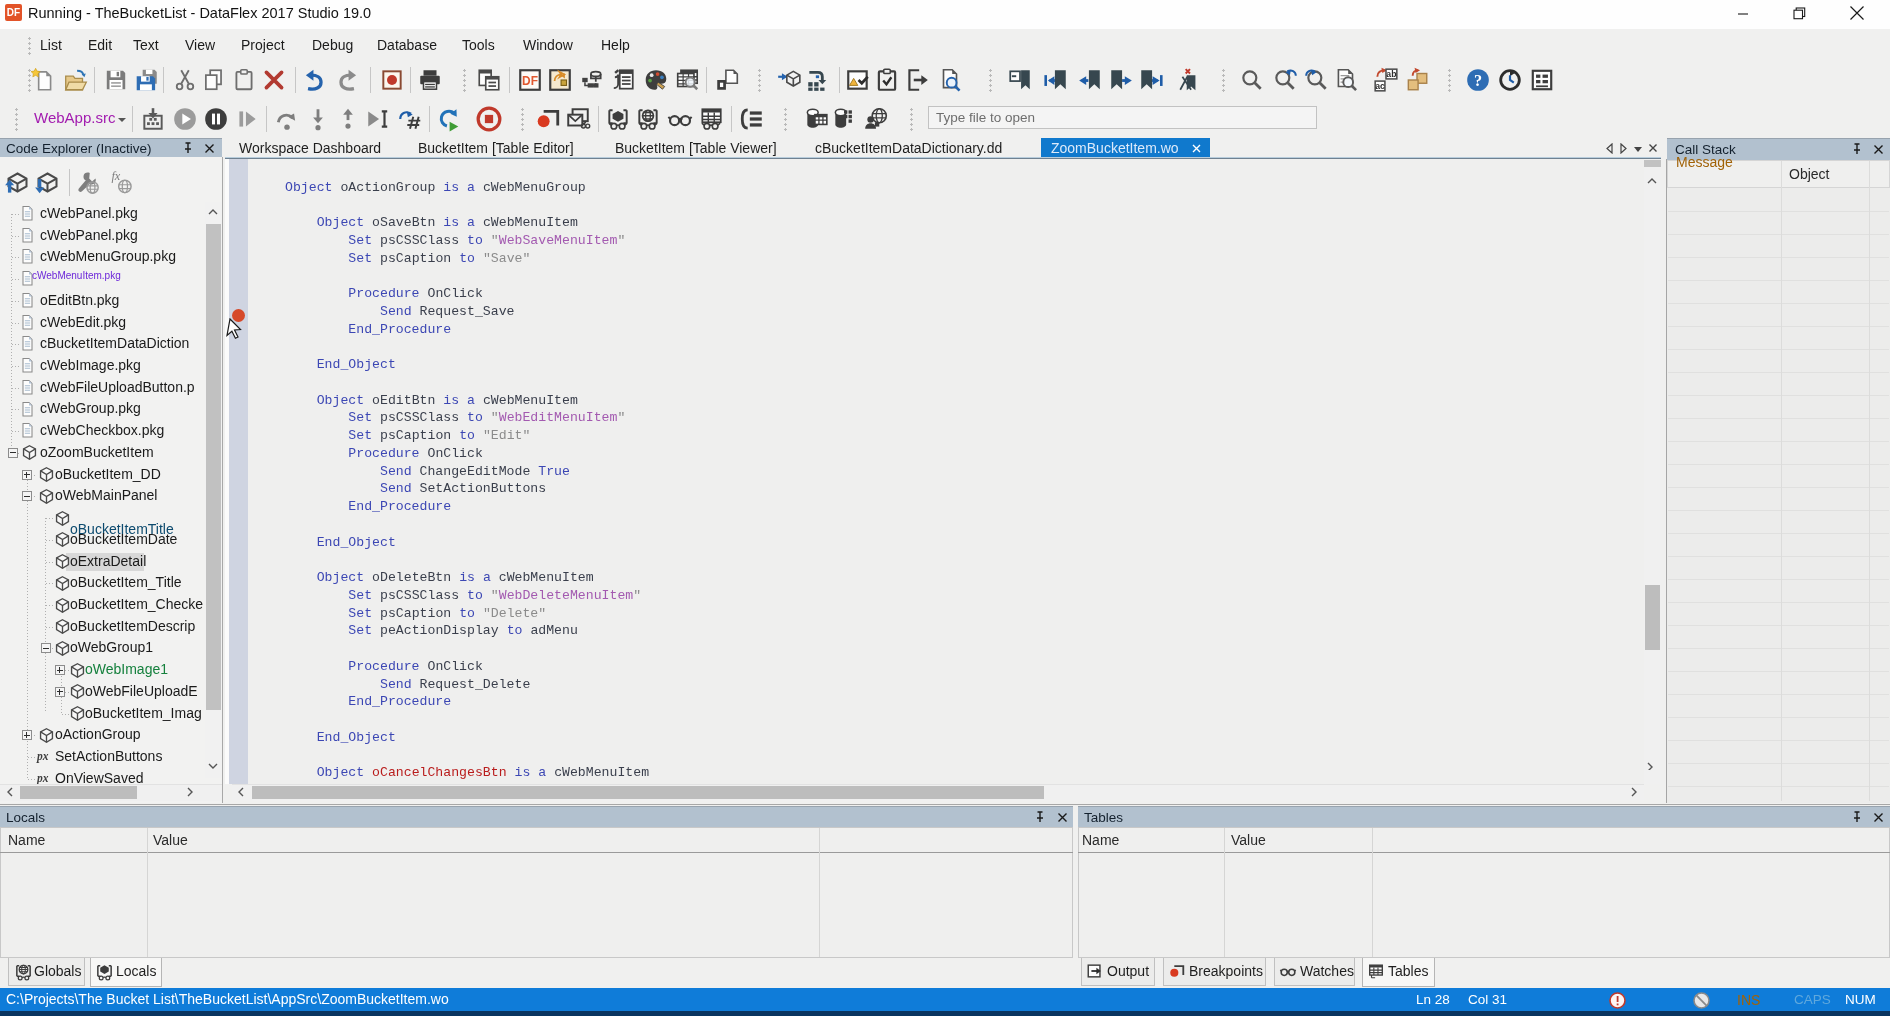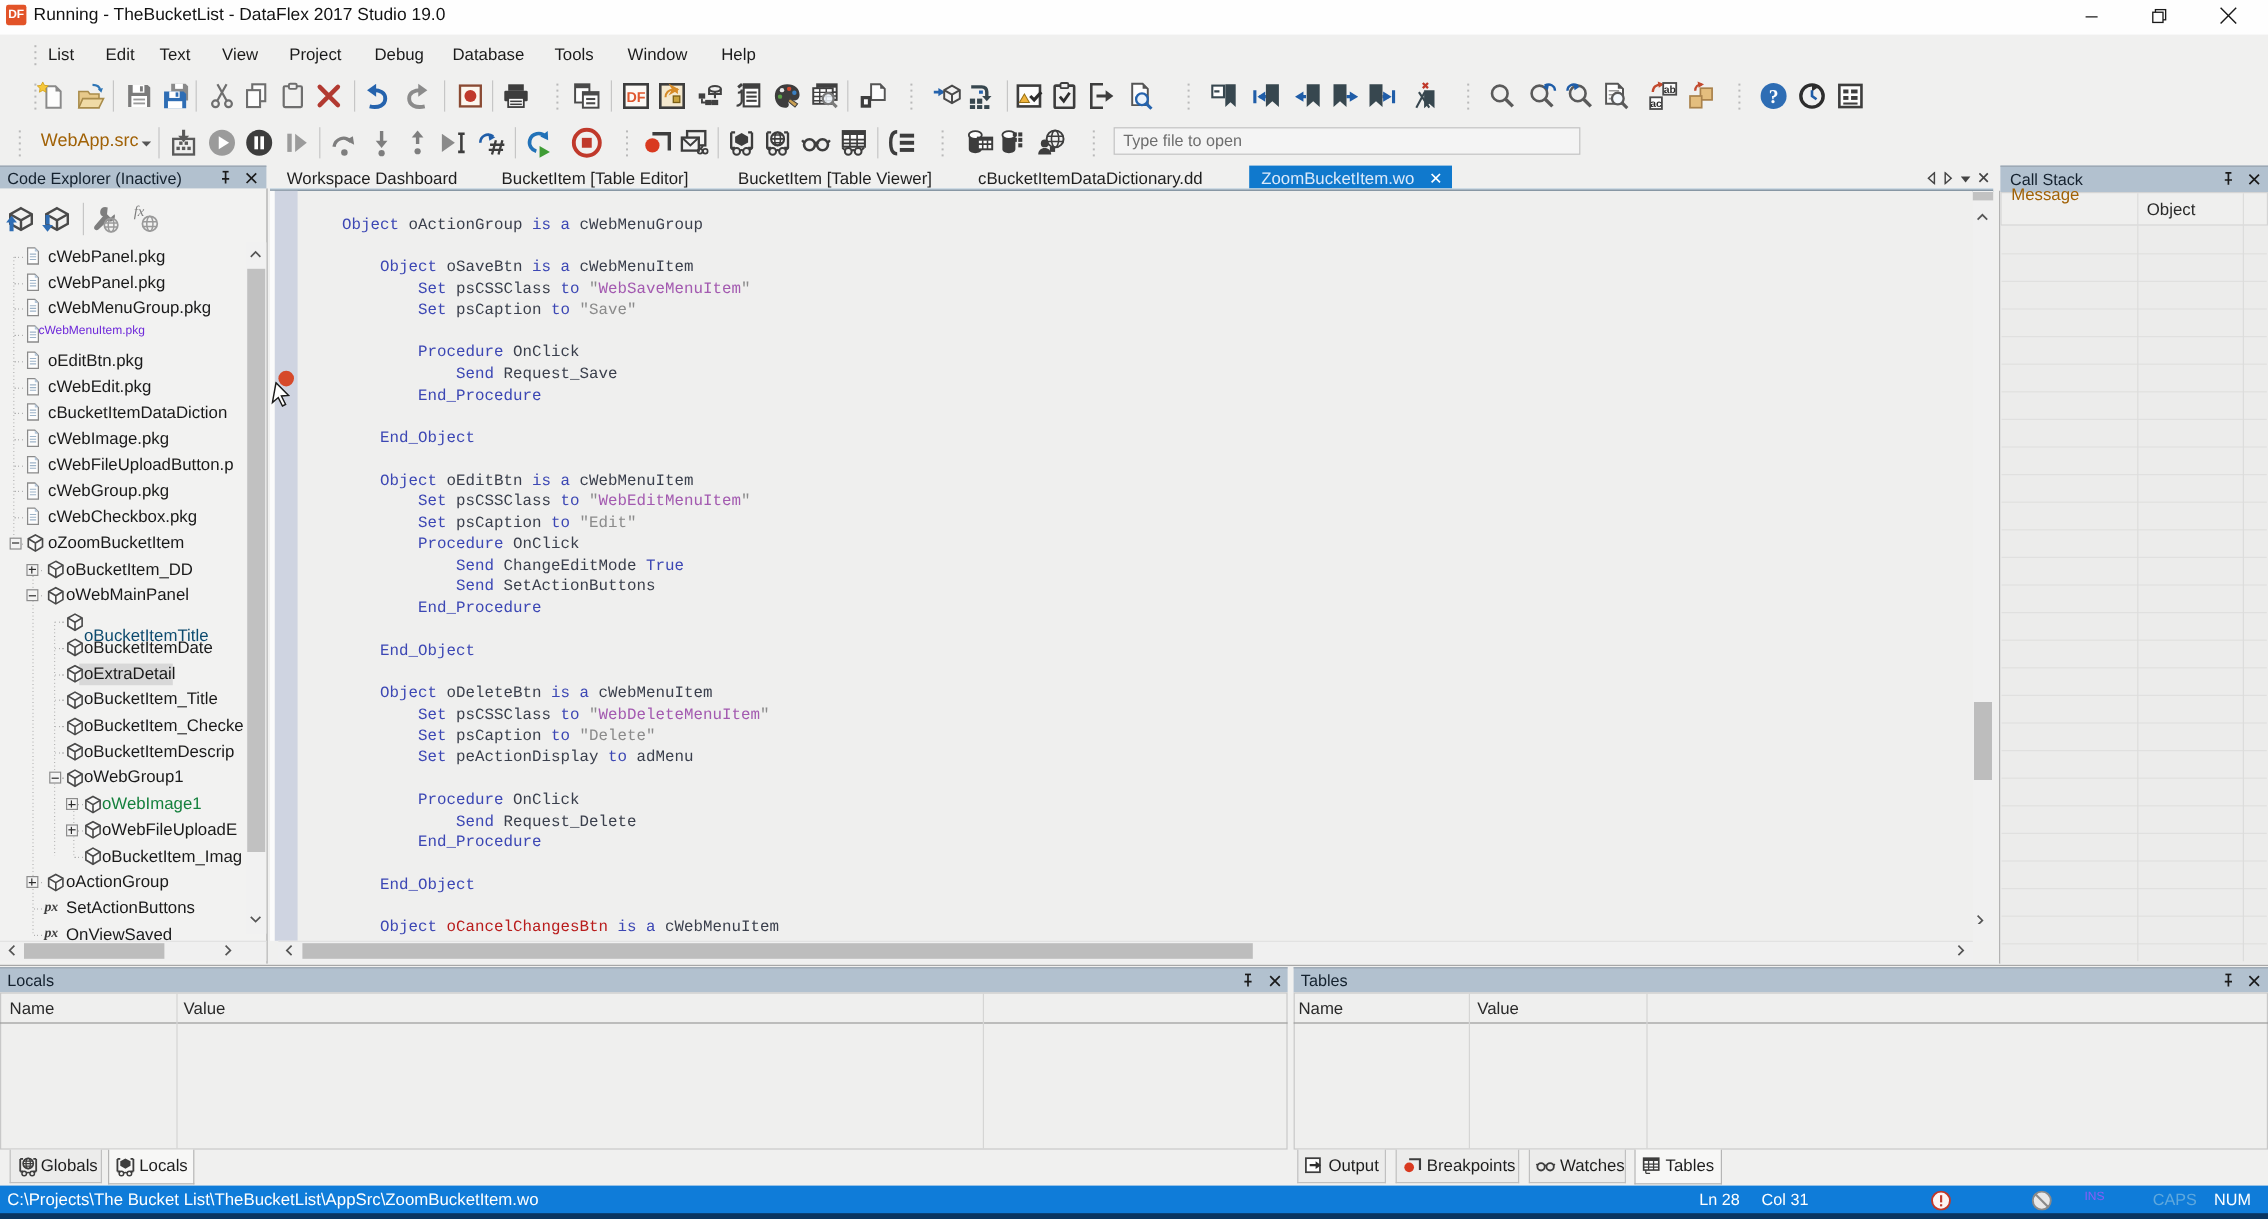--- a/index.html
+++ b/index.html
@@ -284,21 +284,21 @@
 <div class="abs" style="left:509px;top:67px;width:1px;height:26px;background:#c6c6c6"></div>
 <div class="abs" style="left:706px;top:67px;width:1px;height:26px;background:#c6c6c6"></div>
 <div class="abs" style="left:839px;top:67px;width:1px;height:26px;background:#c6c6c6"></div>
 <div class="abs" style="left:27px;top:68px;width:5px;height:25px;background-image:radial-gradient(circle,#b9b9b9 1px,transparent 1.2px);background-size:5px 5px"></div>
 <div class="abs" style="left:462px;top:68px;width:5px;height:25px;background-image:radial-gradient(circle,#b9b9b9 1px,transparent 1.2px);background-size:5px 5px"></div>
 <div class="abs" style="left:757px;top:68px;width:5px;height:25px;background-image:radial-gradient(circle,#b9b9b9 1px,transparent 1.2px);background-size:5px 5px"></div>
 <div class="abs" style="left:988px;top:68px;width:5px;height:25px;background-image:radial-gradient(circle,#b9b9b9 1px,transparent 1.2px);background-size:5px 5px"></div>
 <div class="abs" style="left:1221px;top:68px;width:5px;height:25px;background-image:radial-gradient(circle,#b9b9b9 1px,transparent 1.2px);background-size:5px 5px"></div>
 <div class="abs" style="left:1447px;top:68px;width:5px;height:25px;background-image:radial-gradient(circle,#b9b9b9 1px,transparent 1.2px);background-size:5px 5px"></div>
 <div class="abs" style="left:0;top:100px;width:1890px;height:38px;background:#f0f0ef"></div>
-<div class="abs" style="left:34px;top:109px;font-size:15px;color:#a16207">WebApp.src</div>
+<div class="abs" style="left:34px;top:109px;font-size:15px;color:#a21caf">WebApp.src</div>
 <svg style="position:absolute;left:117.0px;top:116.0px" width="10" height="8" viewBox="0 0 10 8">
     <path d="M1 2l4 4 4-4z" fill="#555"></path>
   </svg>
 <svg style="position:absolute;left:140.0px;top:106.0px" width="26" height="26" viewBox="0 0 24 24">
     <path d="M12 2v7" stroke="#5a5a5a" stroke-width="2.4"></path>
     <path d="M12 11.5L7.8 6.5h8.4z" fill="#5a5a5a"></path>
     <rect x="4" y="9" width="16" height="12" fill="none" stroke="#5a5a5a" stroke-width="1.8"></rect>
     <rect x="6.5" y="15" width="2.6" height="2.6" fill="#5a5a5a"></rect>
     <rect x="10.7" y="15" width="2.6" height="2.6" fill="#5a5a5a"></rect>
     <rect x="14.9" y="15" width="2.6" height="2.6" fill="#5a5a5a"></rect>
@@ -847,14 +847,14 @@
 <div class="abs" style="left:1468px;top:992px;font-size:13.5px;color:#fff">Col 31</div>
 <svg style="position:absolute;left:1608.5px;top:991.5px" width="17" height="17" viewBox="0 0 17 17">
     <circle cx="8.5" cy="8.5" r="7.5" fill="#fdf5f4" stroke="#c0392b" stroke-width="1.6"></circle>
     <rect x="7.7" y="4" width="1.8" height="6" fill="#c0392b"></rect>
     <rect x="7.7" y="11.5" width="1.8" height="1.8" fill="#c0392b"></rect>
   </svg>
 <svg style="position:absolute;left:1692.5px;top:991.5px" width="17" height="17" viewBox="0 0 17 17">
     <circle cx="8.5" cy="8.5" r="7.5" fill="#e8e8e8" stroke="#8a8a8a" stroke-width="1.6"></circle>
     <path d="M3.2 3.2l10.6 10.6" stroke="#8a8a8a" stroke-width="1.8"></path>
   </svg>
-<div class="abs" style="left:1737px;top:992px;font-size:10px;color:#8b5cf6">INS</div>
+<div class="abs" style="left:1737px;top:992px;font-size:14px;color:#a16207">INS</div>
 <div class="abs" style="left:1794px;top:992px;font-size:13.5px;color:#5fa8dd">CAPS</div>
 <div class="abs" style="left:1845px;top:992px;font-size:13.5px;color:#fff">NUM</div>
 </body></html>

